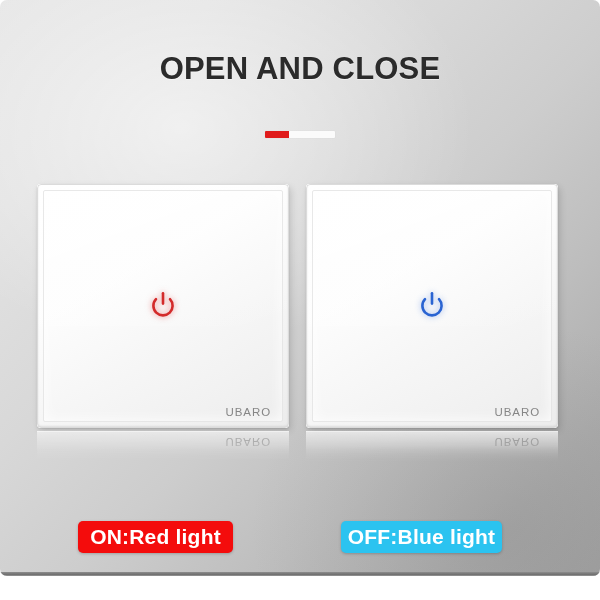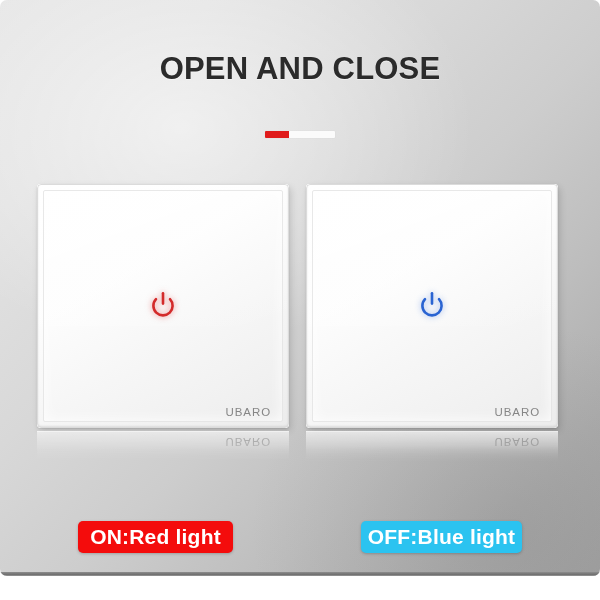--- a/index.html
+++ b/index.html
@@ -206,21 +206,21 @@
     white-space: nowrap;
     box-shadow: 0 1px 3px rgba(0,0,0,0.22);
     margin-top: 41px;
   }
   #badge-on {
     left: 78px;
     width: 155px;
     background: #f40c0c;
   }
   #badge-off {
-    left: 361px;
+    left: 341px;
     width: 161px;
     background: #2bc3f0;
   }
 </style>
 </head>
 <body>
 
 <div id="stage">
 
   <div id="bg-sheen"></div>

